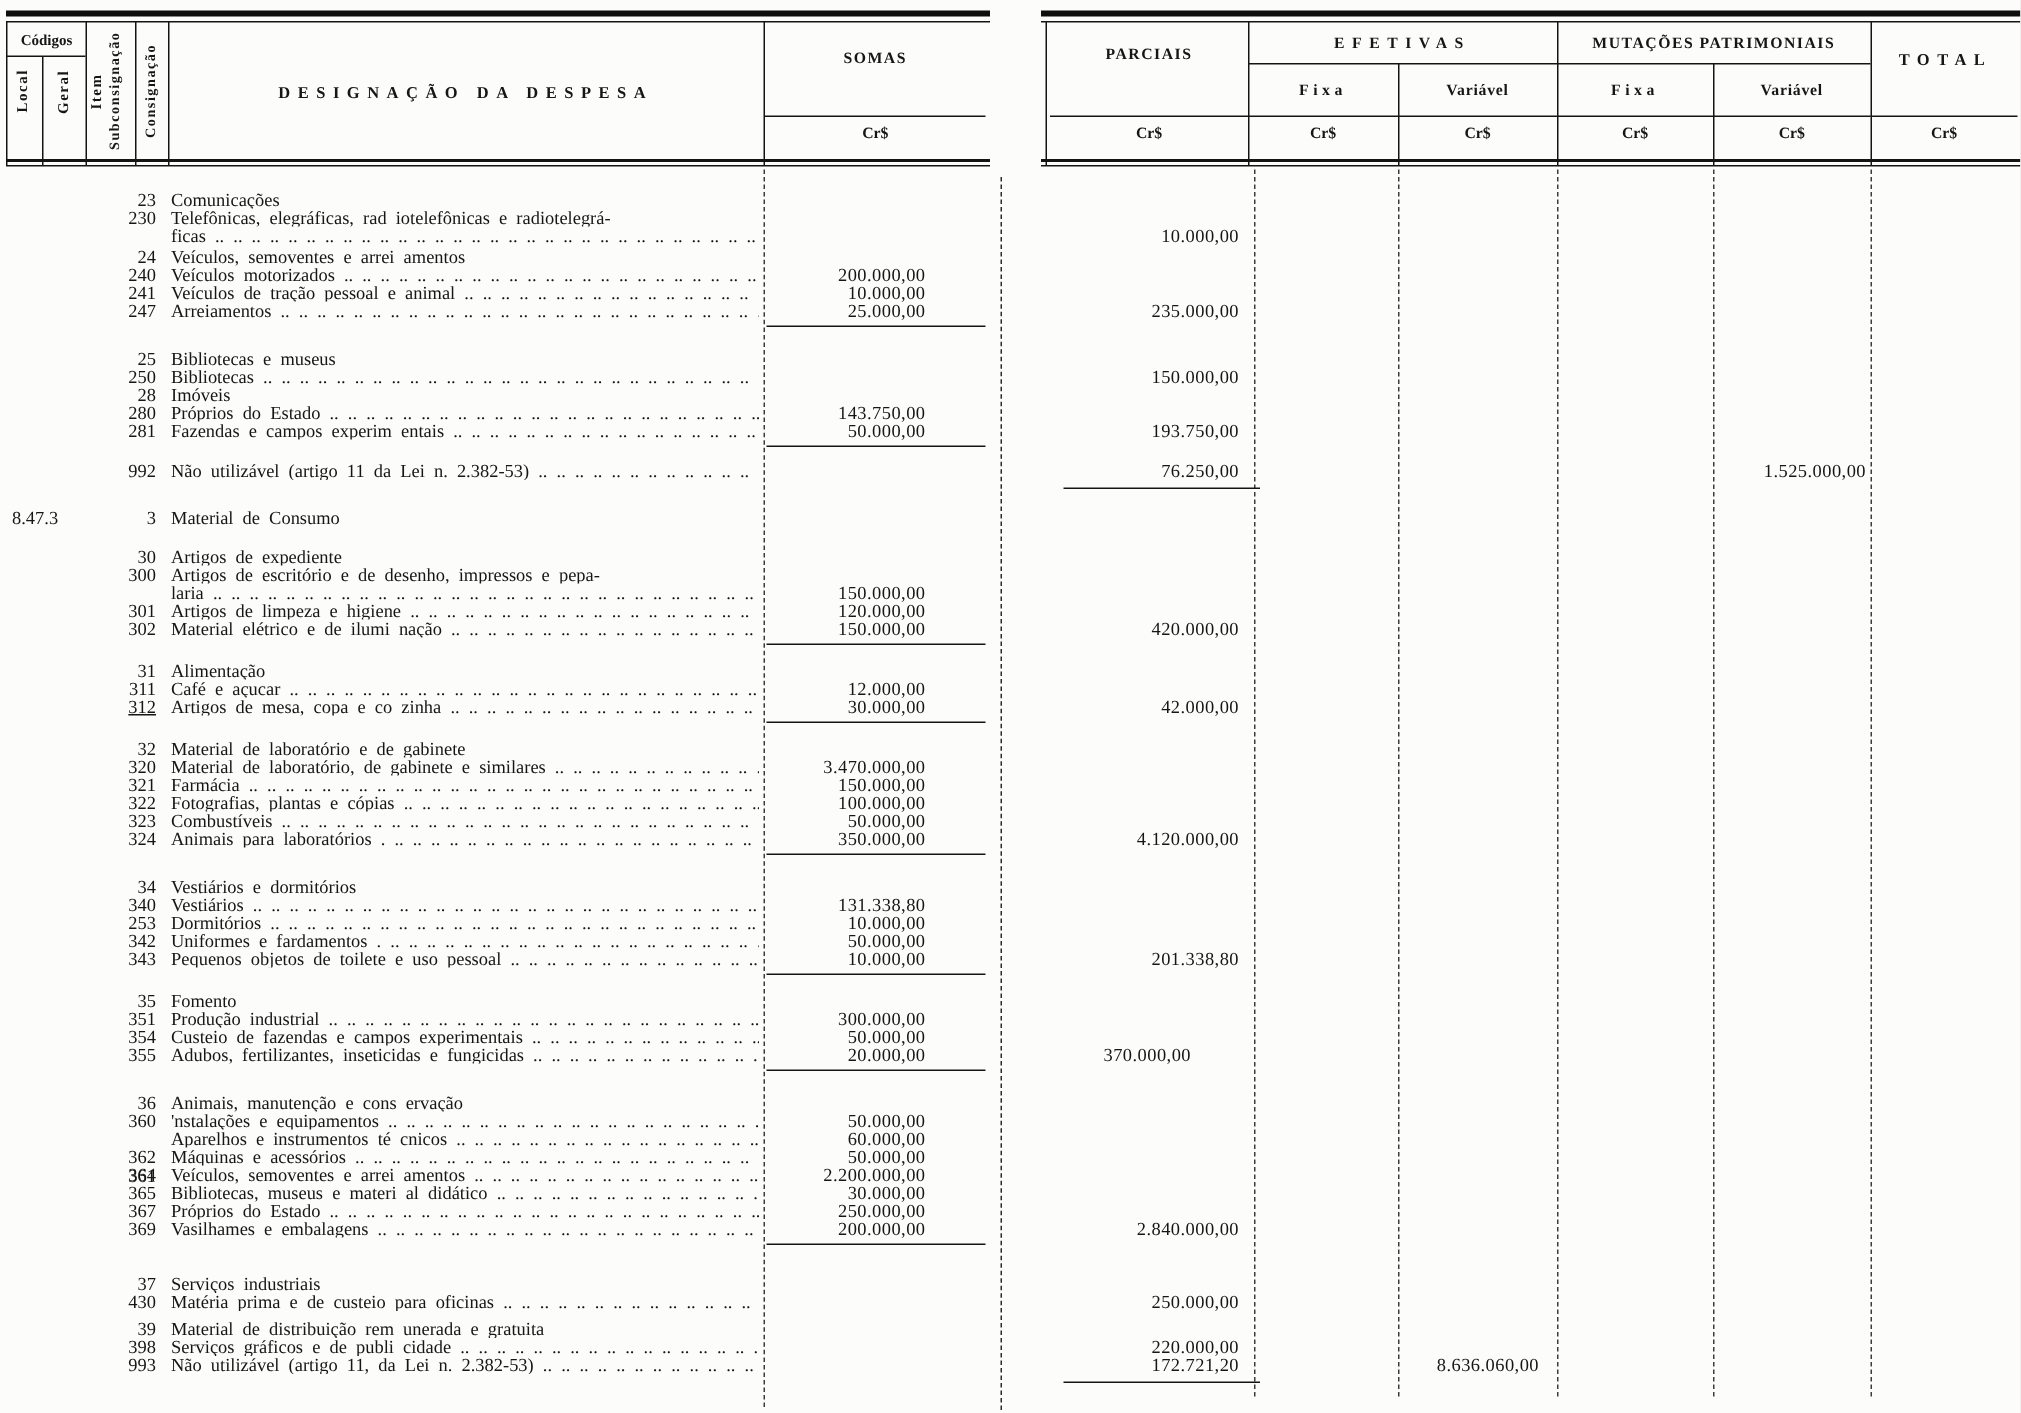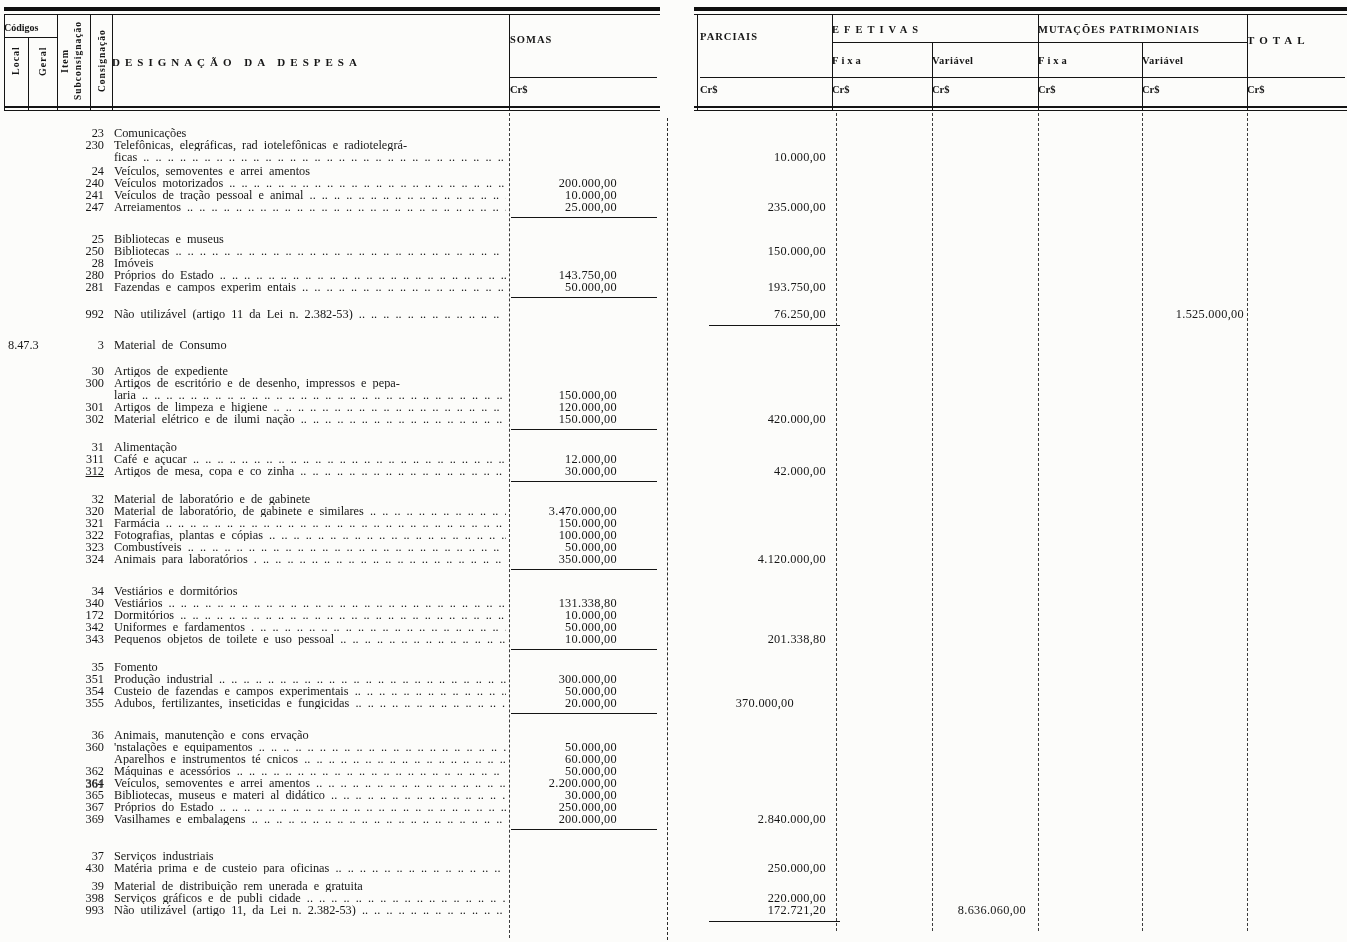--- a/index.html
+++ b/index.html
@@ -11,21 +11,21 @@
     overflow:hidden;
     font-family:"Liberation Serif","DejaVu Serif",serif;
     color:#161616;
   }
   .abs{position:absolute;}
   .hline{position:absolute;background:#141414;height:1px;}
   .hthick{position:absolute;background:#0e0e0e;height:4px;}
   .vline{position:absolute;background:#141414;width:1px;}
   .vdash{position:absolute;width:0;border-left:1px dashed #3c3c3c;}
   .vdash.dark{border-left:1.5px dashed #2a2a2a;}
-  .hdr{position:absolute;font-weight:bold;line-height:12px;}
+  .hdr{position:absolute;font-weight:bold;text-align:center;line-height:12px;}
   .hdr.sm{font-size:10.5px;}
   .rot{
     position:absolute;top:16px;height:90px;width:13px;
     display:flex;align-items:center;justify-content:center;
     writing-mode:vertical-rl;transform:rotate(180deg);
     font-weight:bold;font-size:10px;letter-spacing:1px;white-space:nowrap;
   }
   .cell{
     position:absolute;height:12px;line-height:12px;
     font-size:12.3px;white-space:nowrap;
@@ -198,21 +198,21 @@
       <div class="cell code" style="left: 30px; top: 553px; width: 74px;">324</div>
       <div class="cell txt" style="left: 114px; top: 553px; width: 392px;">Animais para laboratórios .  ..  ..  ..  ..  ..  ..  ..  ..  ..  ..  ..  ..  ..  ..  ..  ..  ..  ..  ..  ..  ..  ..  ..  ..  ..  ..  ..  ..  ..  ..</div>
       <div class="cell num" style="left: 500px; top: 553px; width: 117px;">350.000,00</div>
       <div class="cell num" style="left: 704px; top: 553px; width: 122px;">4.120.000,00</div>
       <div class="hline" style="left: 511px; top: 569px; width: 146px;"></div>
       <div class="cell code" style="left: 30px; top: 585px; width: 74px;">34</div>
       <div class="cell txt" style="left: 114px; top: 585px; width: 392px;">Vestiários e dormitórios</div>
       <div class="cell code" style="left: 30px; top: 597px; width: 74px;">340</div>
       <div class="cell txt" style="left: 114px; top: 597px; width: 392px;">Vestiários  ..  ..  ..  ..  ..  ..  ..  ..  ..  ..  ..  ..  ..  ..  ..  ..  ..  ..  ..  ..  ..  ..  ..  ..  ..  ..  ..  ..  ..  ..</div>
       <div class="cell num" style="left: 500px; top: 597px; width: 117px;">131.338,80</div>
-      <div class="cell code" style="left: 30px; top: 609px; width: 74px;">172</div>
+      <div class="cell code" style="left: 30px; top: 609px; width: 74px;">253</div>
       <div class="cell txt" style="left: 114px; top: 609px; width: 392px;">Dormitórios  ..  ..  ..  ..  ..  ..  ..  ..  ..  ..  ..  ..  ..  ..  ..  ..  ..  ..  ..  ..  ..  ..  ..  ..  ..  ..  ..  ..  ..  ..</div>
       <div class="cell num" style="left: 500px; top: 609px; width: 117px;">10.000,00</div>
       <div class="cell code" style="left: 30px; top: 621px; width: 74px;">342</div>
       <div class="cell txt" style="left: 114px; top: 621px; width: 392px;">Uniformes e fardamentos .  ..  ..  ..  ..  ..  ..  ..  ..  ..  ..  ..  ..  ..  ..  ..  ..  ..  ..  ..  ..  ..  ..  ..  ..  ..  ..  ..  ..  ..  ..</div>
       <div class="cell num" style="left: 500px; top: 621px; width: 117px;">50.000,00</div>
       <div class="cell code" style="left: 30px; top: 633px; width: 74px;">343</div>
       <div class="cell txt" style="left: 114px; top: 633px; width: 392px;">Pequenos objetos de toilete e  uso pessoal  ..  ..  ..  ..  ..  ..  ..  ..  ..  ..  ..  ..  ..  ..  ..  ..  ..  ..  ..  ..  ..  ..  ..  ..  ..  ..  ..  ..  ..  ..</div>
       <div class="cell num" style="left: 500px; top: 633px; width: 117px;">10.000,00</div>
       <div class="cell num" style="left: 704px; top: 633px; width: 122px;">201.338,80</div>
       <div class="hline" style="left: 511px; top: 649px; width: 146px;"></div>

